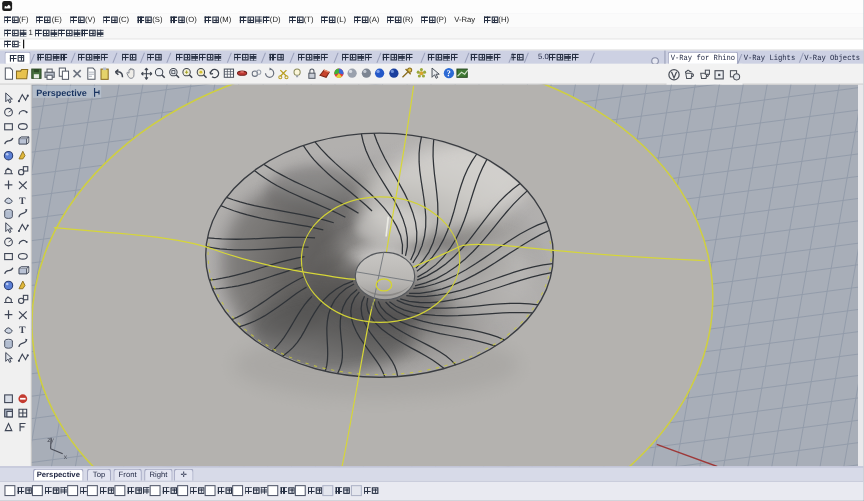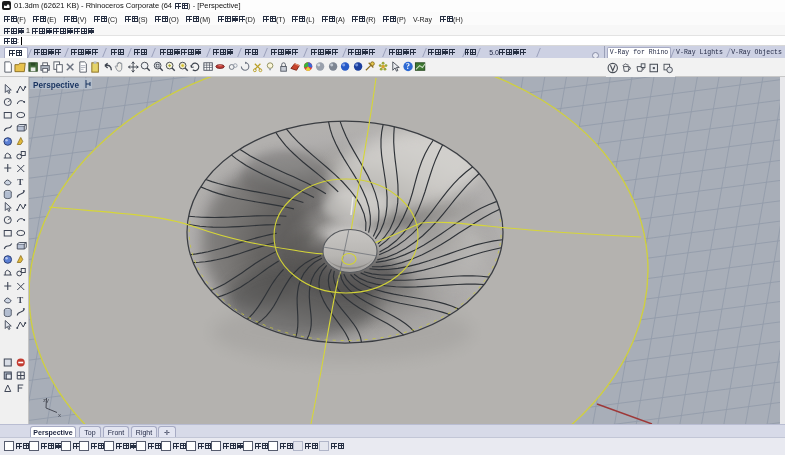--- a/index.html
+++ b/index.html
@@ -32,21 +32,20 @@
 #vptabs{position:absolute;left:0;top:424px;width:785px;height:13px;background:#d7dae8;border-top:1px solid #b9bdd2}
 .vptab{position:absolute;top:1px;height:12px;background:#e3e5f1;border:1px solid #a7abc4;border-bottom:none;border-radius:3px 3px 0 0;font-size:7px;color:#1d2440;text-align:center;line-height:11px}
 .vptab.act{background:#fff;font-weight:bold}
 #osnap{position:absolute;left:0;top:437px;width:785px;height:18px;background:#e9eaf1;border-top:1px solid #c2c6d6}
 .osn{position:absolute;top:2px;height:12px;display:flex;align-items:center;font-size:7px;color:#1d2440;white-space:nowrap}
 .cb,.cbd{display:inline-block;width:9.5px;height:9.5px;background:#fff;border:1px solid #565c6e;margin-right:2px}
 .cbd{background:#e4e6ee;border-color:#b0b5c8}
 </style></head><body>
 <div id="title">
     <span class="tico"></span>
-    <span class="tt">01.3dm (62621 KB) - Rhinoceros Corporate (64 <i class="g g2" style="width:6px;height:6px"></i><i class="g g3" style="width:6px;height:6px"></i>) - [Perspective]</span>
   </div>
 <div id="menu">
     <span class="mi"><i class="g g2" style="width:6px;height:6px"></i><i class="g g3" style="width:6px;height:6px"></i><span class="tx">(F)</span></span>
     <span class="mi"><i class="g g2" style="width:6px;height:6px"></i><i class="g g3" style="width:6px;height:6px"></i><span class="tx">(E)</span></span>
     <span class="mi"><i class="g g2" style="width:6px;height:6px"></i><i class="g g3" style="width:6px;height:6px"></i><span class="tx">(V)</span></span>
     <span class="mi"><i class="g g2" style="width:6px;height:6px"></i><i class="g g3" style="width:6px;height:6px"></i><span class="tx">(C)</span></span>
     <span class="mi"><i class="g g2" style="width:6px;height:6px"></i><i class="g g3" style="width:6px;height:6px"></i><span class="tx">(S)</span></span>
     <span class="mi"><i class="g g2" style="width:6px;height:6px"></i><i class="g g3" style="width:6px;height:6px"></i><span class="tx">(O)</span></span>
     <span class="mi"><i class="g g2" style="width:6px;height:6px"></i><i class="g g3" style="width:6px;height:6px"></i><span class="tx">(M)</span></span>
     <span class="mi"><i class="g g2" style="width:6px;height:6px"></i><i class="g g3" style="width:6px;height:6px"></i><i class="g g1" style="width:6px;height:6px"></i><i class="g g2" style="width:6px;height:6px"></i><span class="tx">(D)</span></span>

